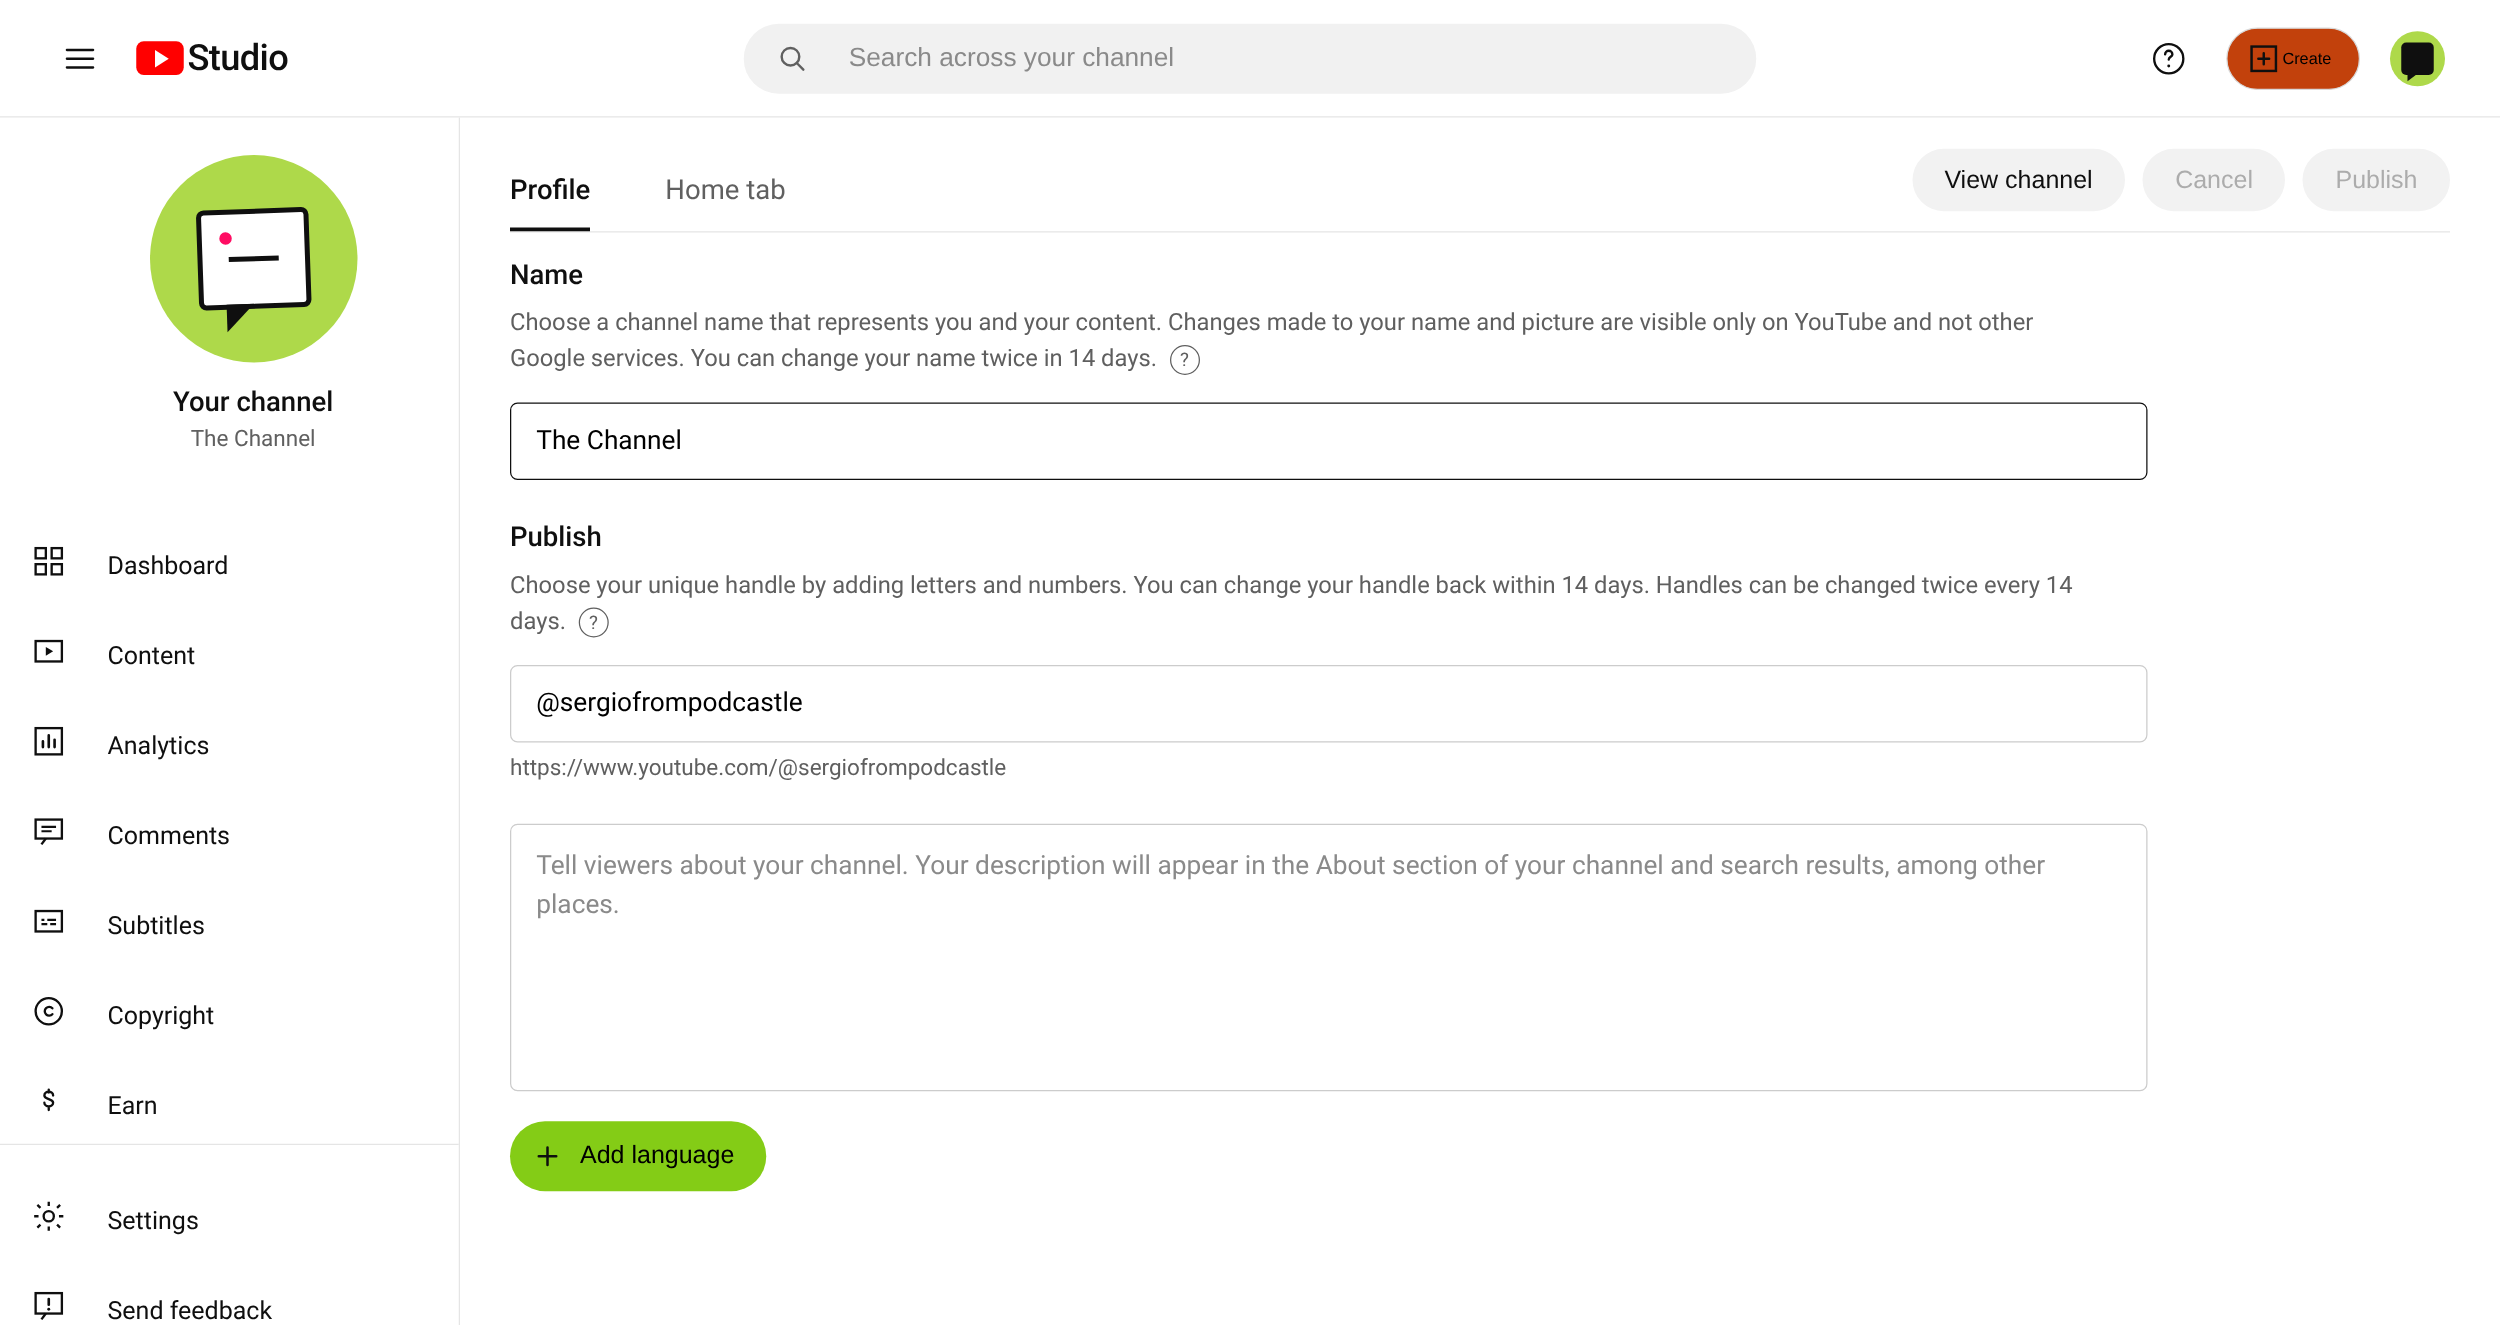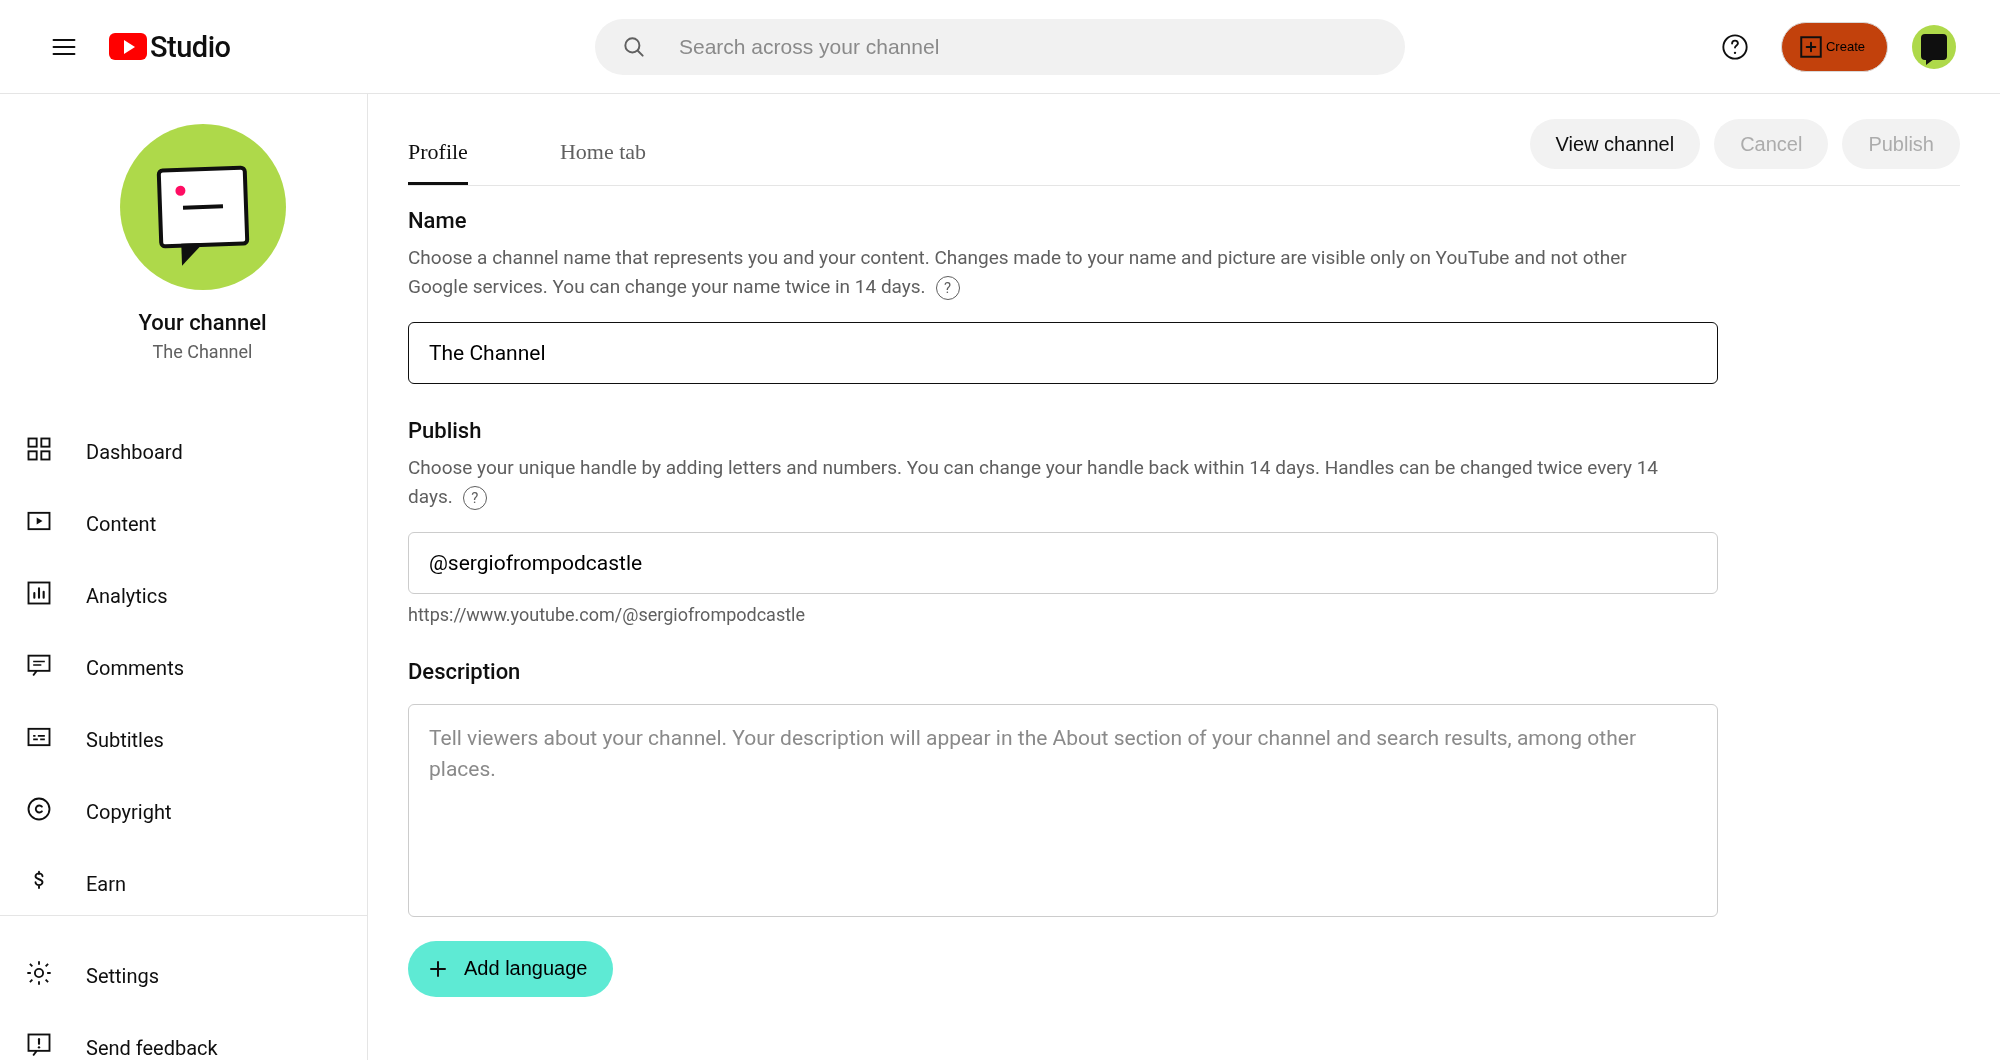--- a/index.html
+++ b/index.html
@@ -165,21 +165,21 @@
     padding: 0 40px;
     overflow-y:auto;
   }
   .topbar {
     display:flex;align-items:flex-end;
     height: 92px;
     border-bottom:1px solid #e5e5e5;
     margin-bottom: 22px;
     position:relative;
   }
-  .tabs{display:flex;gap:92px;font-family:Liberation Serif, serif;}
+  .tabs{display:flex;gap:60px;}
   .tab{
     font-size:22px;
     color:#606060;
     padding-bottom:20px;
     cursor:pointer;
   }
   .tab.active{
     color:#0f0f0f;
     font-weight:500;
     border-bottom:3px solid #0f0f0f;
@@ -226,21 +226,21 @@
   .field input, .field textarea{
     border:none;outline:none;width:100%;
     font-size:21px;font-family:inherit;
     background:transparent;
   }
   .field textarea{resize:none;height:170px;line-height:1.5;}
   .helper-url{font-size:18px;color:#5f5f5f;margin-top:10px;}
   .add-lang{
     margin-top:24px;
     display:inline-flex;align-items:center;gap:14px;
-    height:56px;border-radius:28px;background:#5eead4;
+    height:56px;border-radius:28px;background:#84cc16;
     padding:0 26px 0 18px;
     font-size:20px;font-weight:500;
     cursor:pointer;border:none;
   }
   ::placeholder{color:#8a8a8a;}
 </style>
 </head>
 <body>
 
 <div class="header">
@@ -407,21 +407,20 @@
     <div class="section">
       <h3>Publish</h3>
       <p class="desc"><span>Choose your unique handle by adding letters and numbers. You can change your handle back within 14 days. Handles can be changed twice every 14 days.</span><span class="help-inline">?</span></p>
       <div class="field">
         <input value="@sergiofrompodcastle" style="">
       </div>
       <div class="helper-url">https://www.youtube.com/@sergiofrompodcastle</div>
     </div>
 
     <div class="section">
-      <h3>Description</h3>
       <div class="field">
         <textarea placeholder="Tell viewers about your channel. Your description will appear in the About section of your channel and search results, among other places." style=""></textarea>
       </div>
       <button class="add-lang">
         <svg width="24" height="24" viewBox="0 0 24 24">
             <path d="M12 5v14M5 12h14" stroke="#0f0f0f" stroke-width="2" stroke-linecap="round"></path>
           </svg>
         <span>Add language</span>
       </button>
     </div>

